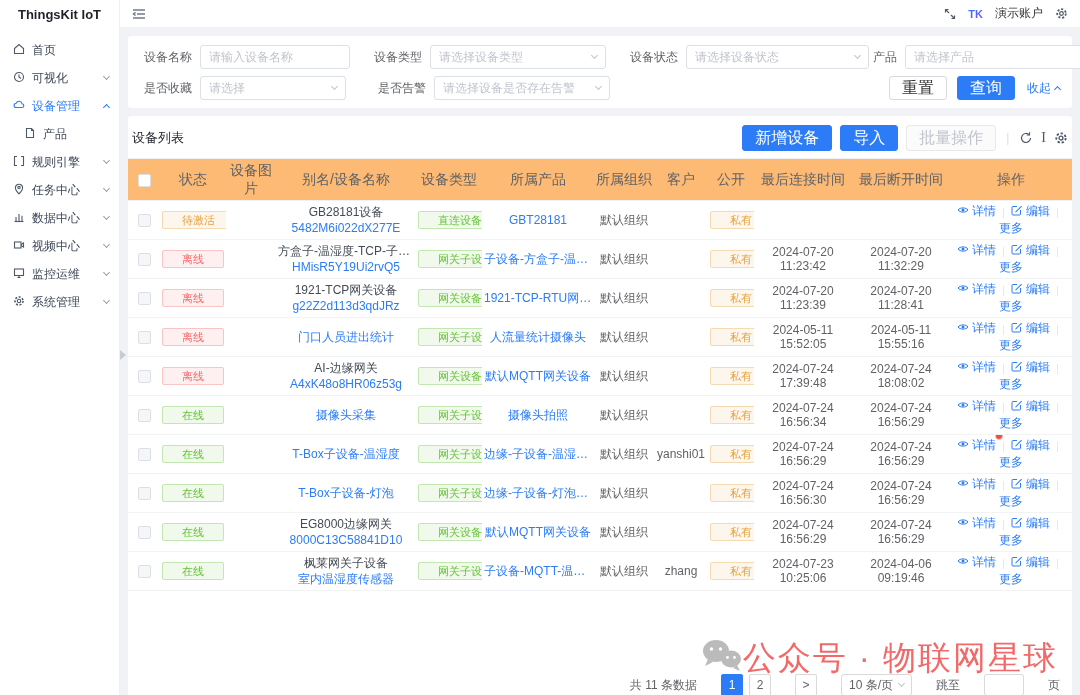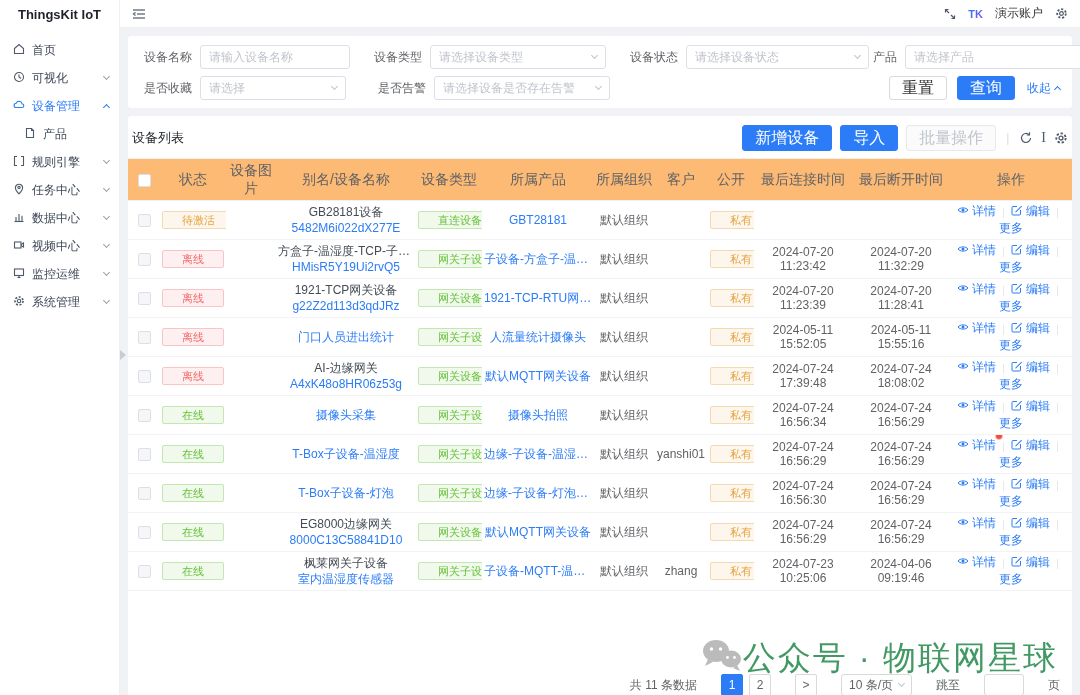--- a/index.html
+++ b/index.html
@@ -77,21 +77,21 @@
   .reddot { position:absolute; top:-5px; right:-7px; width:8px; height:8px; border-radius:50%; background:#f5493d; border:1px solid #fbb; }
 
   
   .pager { position:absolute; right:12px; bottom:7px; display:flex; align-items:center; gap:24px; color:#606266; }
   .pg-btn { min-width:22px; height:22px; line-height:20px; text-align:center; border-radius:2px; border:1px solid #d9d9d9; background:#fff; cursor:pointer; padding:0 4px; }
   .pg-btn.current { background:#2b7cf6; border-color:#2b7cf6; color:#fff; }
   .pg-size { height:22px; border:1px solid #d9d9d9; border-radius:3px; display:flex; align-items:center; padding:0 7px; color:#606266; cursor:pointer; }
   .pg-jump-input { width:40px; height:22px; border:1px solid #d9d9d9; border-radius:3px; outline:none; padding:0 4px; }
 
   
-  .watermark { position:absolute; right:14px; bottom:22px; display:flex; align-items:center; color:#15803d; font-size:33px; letter-spacing:2px; opacity:.8; pointer-events:none; white-space:nowrap; }
+  .watermark { position:absolute; right:14px; bottom:22px; display:flex; align-items:center; color:#ef4444; font-size:33px; letter-spacing:2px; opacity:.8; pointer-events:none; white-space:nowrap; }
 
   
   .panel-handle { position:absolute; left:120px; top:350px; width:0; height:0; border-top:5px solid transparent; border-bottom:5px solid transparent; border-left:6px solid #c7ccd4; z-index:6; cursor:pointer; }
 </style>
 </head>
 <body>
 
 <div class="sidebar">
   <div class="logo">
       <span>ThingsKit IoT</span>

